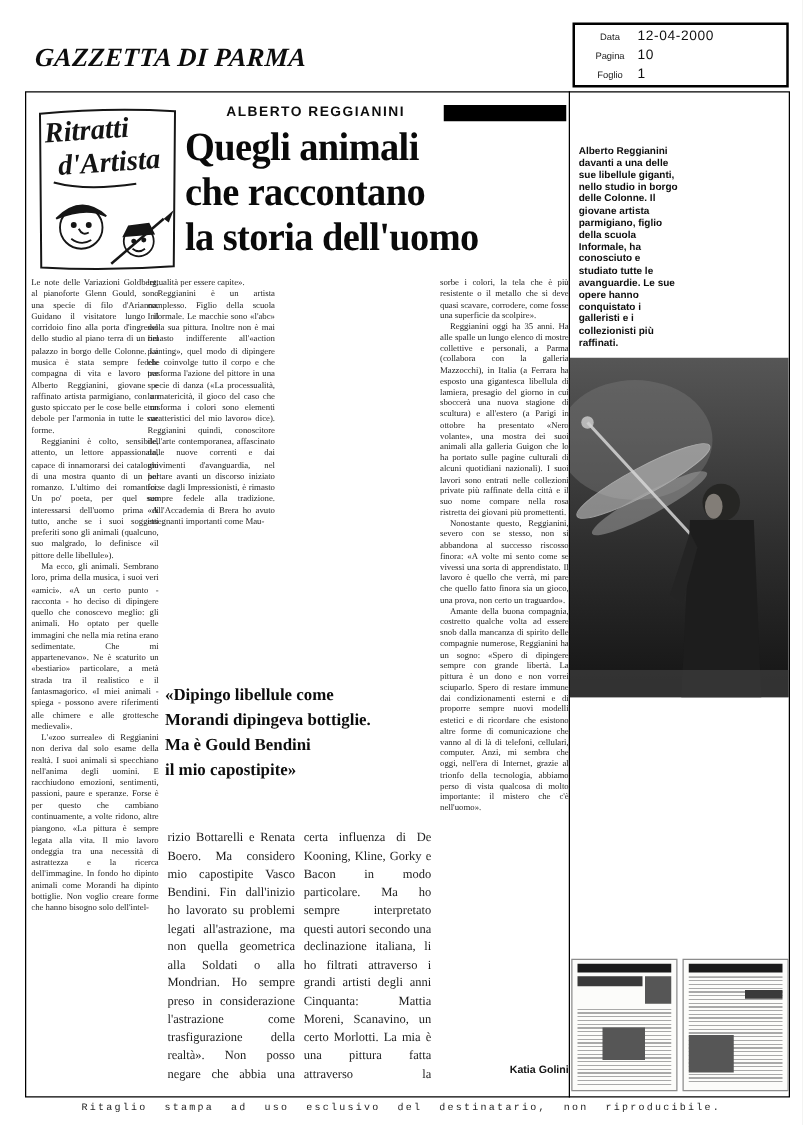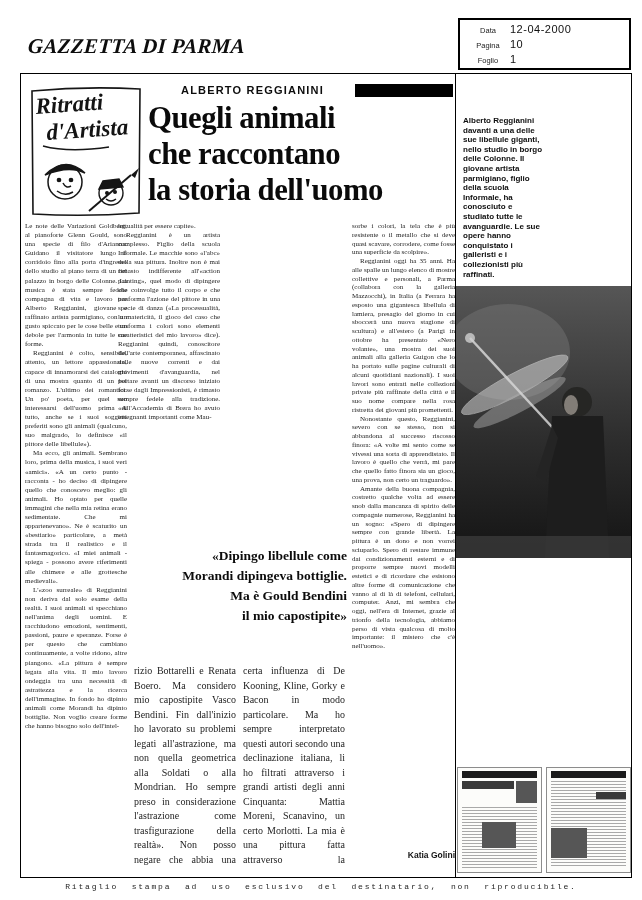--- a/index.html
+++ b/index.html
@@ -61,21 +61,21 @@
   .bodycol p:first-child { text-indent:0; }
   .col-1 { left:0; top:0; width:102px; height:650px; }
   .col-2-top { left:93px; top:0; width:102px; height:285px; }
   .col-4 { left:327px; top:0; width:103px; height:622px; line-height:1.25; }
   .col-bottom {
     left:109px; top:442px; width:211px; height:208px;
     column-count:2; column-gap:7px; font-size:10px; line-height:1.45;
   }
   .pull-quote {
     position:absolute; left:107px; top:290px; width:215px; height:148px;
-    display:flex; flex-direction:column; align-items:flex-end; justify-content:center;
+    display:flex; flex-direction:column; align-items:flex-start; justify-content:center;
     text-align:center; font-family:"Liberation Serif", serif;
     font-weight:bold; font-size:13.5px; line-height:1.5; color:#0c0c0c;
   }
   .pull-quote p { margin:0; text-indent:0; }
   .byline {
     left:327px; top:628px; width:103px; text-align:right;
     font-family:"Liberation Sans", sans-serif; font-weight:bold; font-size:8.5px;
   }
 
   

